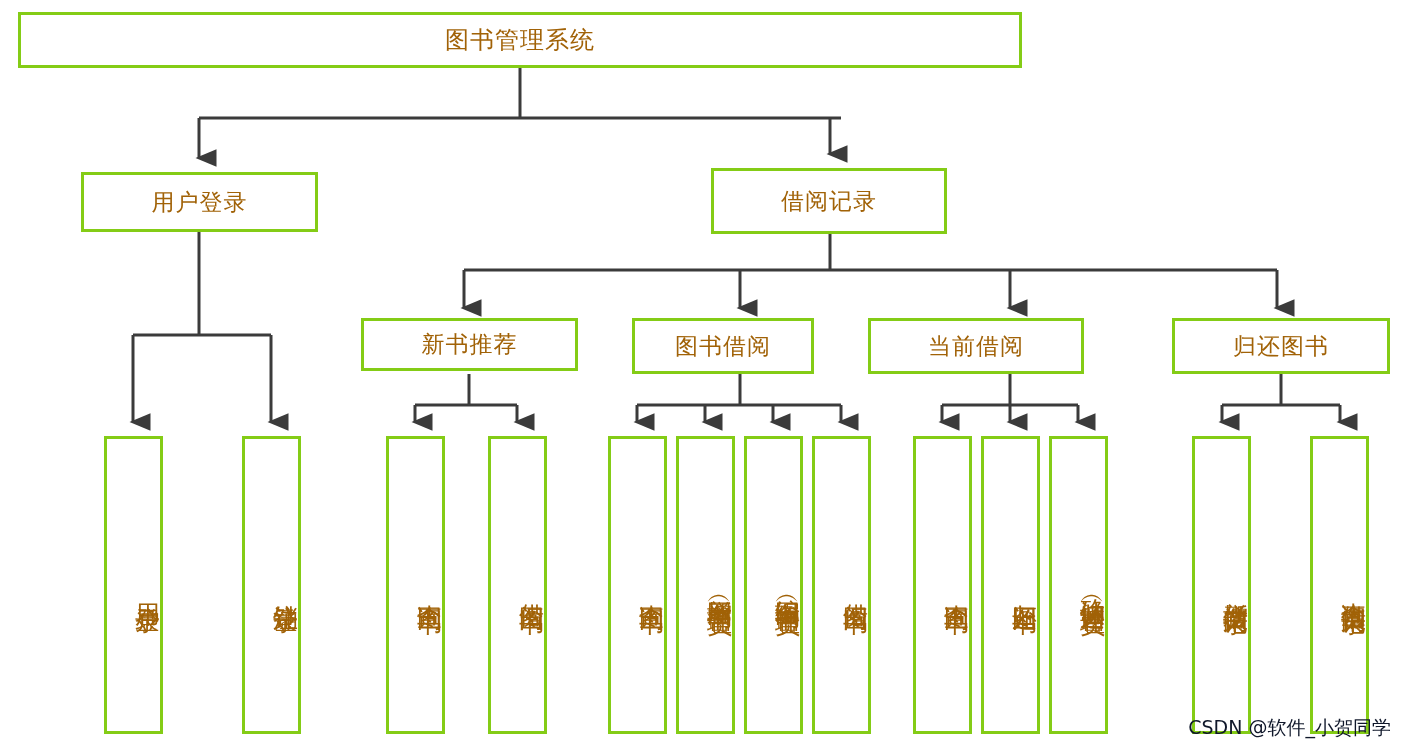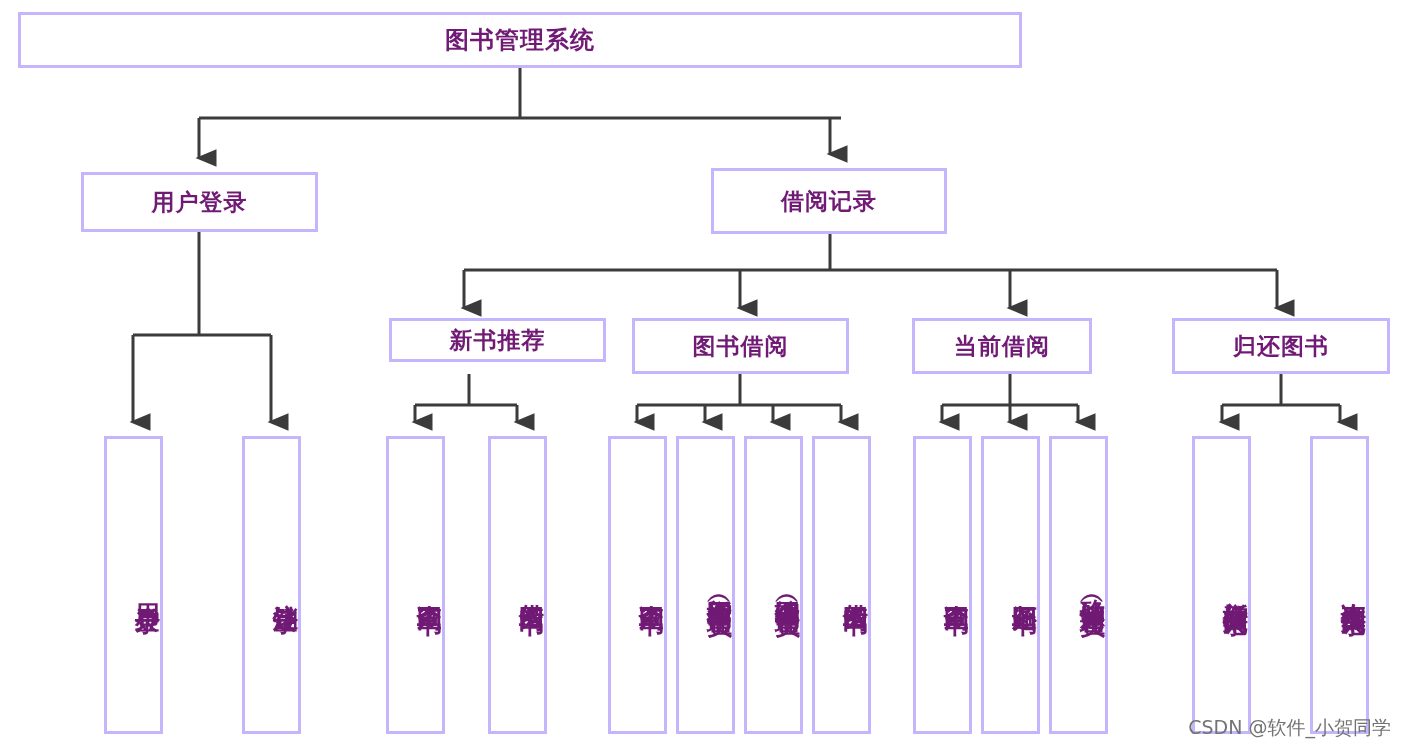--- a/index.html
+++ b/index.html
@@ -13,27 +13,26 @@
   #canvas {
     position: relative;
     width: 1405px;
     height: 747px;
     background: #ffffff;
     overflow: hidden;
   }
   .node {
     position: absolute;
     box-sizing: border-box;
-    border: 3px solid #c4b5fd;
+    border: 3px solid #84cc16;
     background: #ffffff;
     display: flex;
     align-items: center;
     justify-content: center;
-    color: #701a75;
-    font-weight: bold;
+    color: #a16207;
   }
   .node.h {
     font-size: 23px;
     letter-spacing: 1px;
   }
   .node.v {
     writing-mode: vertical-rl;
     text-orientation: upright;
     font-size: 25px;
     letter-spacing: 2px;
@@ -57,21 +56,21 @@
     top: 0;
     width: 1405px;
     height: 747px;
     pointer-events: none;
   }
   .watermark {
     position: absolute;
     right: 14px;
     bottom: 6px;
     font-size: 19px;
-    color: #737373;
+    color: #0f172a;
     white-space: nowrap;
     font-family: "DejaVu Sans", "Liberation Sans", sans-serif;
   }
 </style>
 </head>
 <body>
 
 <div id="canvas">
 
   <svg class="links" viewBox="0 0 1405 747">
@@ -129,27 +128,27 @@
     <span>图书管理系统</span>
   </div>
 
   <div class="node h" style="left:81px; top:172px; width:237px; height:60px;">
     <span>用户登录</span>
   </div>
   <div class="node h" style="left:711px; top:168px; width:236px; height:66px;">
     <span>借阅记录</span>
   </div>
 
-  <div class="node h" style="left:361px; top:318px; width:217px; height:44px;margin-left:28px;">
+  <div class="node h" style="left:361px; top:318px; width:217px; height:53px;">
     <span>新书推荐</span>
   </div>
-  <div class="node h" style="left:632px; top:318px; width:217px; height:56px;align-items:center;">
+  <div class="node h" style="left:632px; top:318px; width:182px; height:56px;align-items:center;">
     <span>图书借阅</span>
   </div>
-  <div class="node h" style="left:912px; top:318px; width:180px; height:56px;">
+  <div class="node h" style="left:868px; top:318px; width:216px; height:56px;">
     <span>当前借阅</span>
   </div>
   <div class="node h" style="left:1172px; top:318px; width:218px; height:56px;">
     <span>归还图书</span>
   </div>
 
   <div class="node v" style="left:104px; top:436px; width:59px; height:298px;">
     <span>用户登录</span>
   </div>
   <div class="node v" style="left:242px; top:436px; width:59px; height:298px;">

